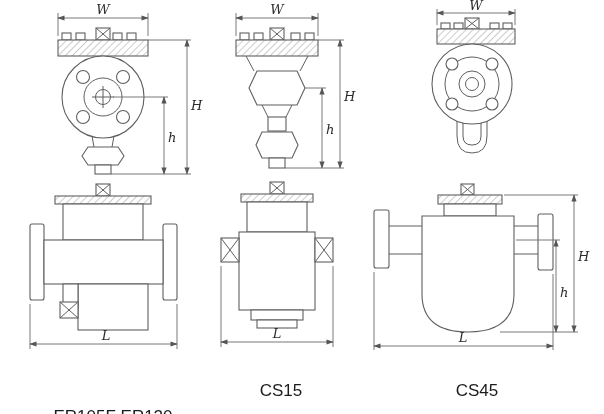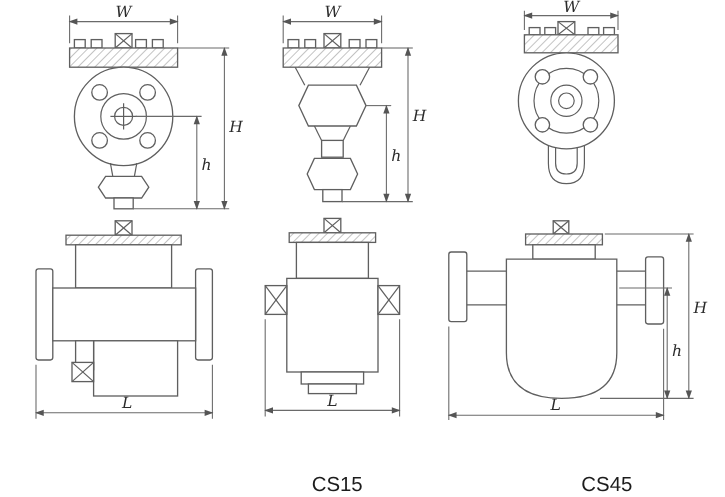--- a/index.html
+++ b/index.html
@@ -4,24 +4,24 @@
 <style>
   * { margin:0; padding:0; box-sizing:border-box; }
   html,body { background:#ffffff; }
   body { font-family:"Liberation Sans", sans-serif; }
   .stage { position:relative; width:604px; height:414px; background:#ffffff; overflow:hidden; }
   .stage svg { position:absolute; left:0; top:0; }
   .outline { fill:#ffffff; stroke:#5f5f5f; stroke-width:1.1; }
   .thin    { fill:none; stroke:#5f5f5f; stroke-width:1; }
   .dim     { stroke:#6a6a6a; stroke-width:0.9; fill:none; }
   .dimtext { font-family:"DejaVu Serif", serif; font-style:italic; font-size:13px; fill:#2b2b2b; }
-  .model-label { position:absolute; text-align:center; color:#1c1c1c; font-size:17px; line-height:21px; white-space:pre;margin-top:13px; }
+  .model-label { position:absolute; text-align:center; color:#1c1c1c; font-size:17px; line-height:21px; white-space:pre; }
   .label-er   { left:13px;  top:364px; width:200px; }
   .label-cs15 { left:231px; top:380px; width:100px; }
-  .label-cs45 { left:427px; top:380px; width:100px;text-align:right; }
+  .label-cs45 { left:427px; top:380px; width:100px; }
 </style>
 </head>
 <body>
 
 <div class="stage">
 
 <svg width="604" height="360" viewBox="0 0 604 360">
   <defs>
     <marker id="arr" viewBox="0 0 10 10" refX="8.5" refY="5" markerWidth="9" markerHeight="9" orient="auto-start-reverse">
       <path d="M0.5,1.8 L9.5,5 L0.5,8.2 Z" fill="#555555"></path>

